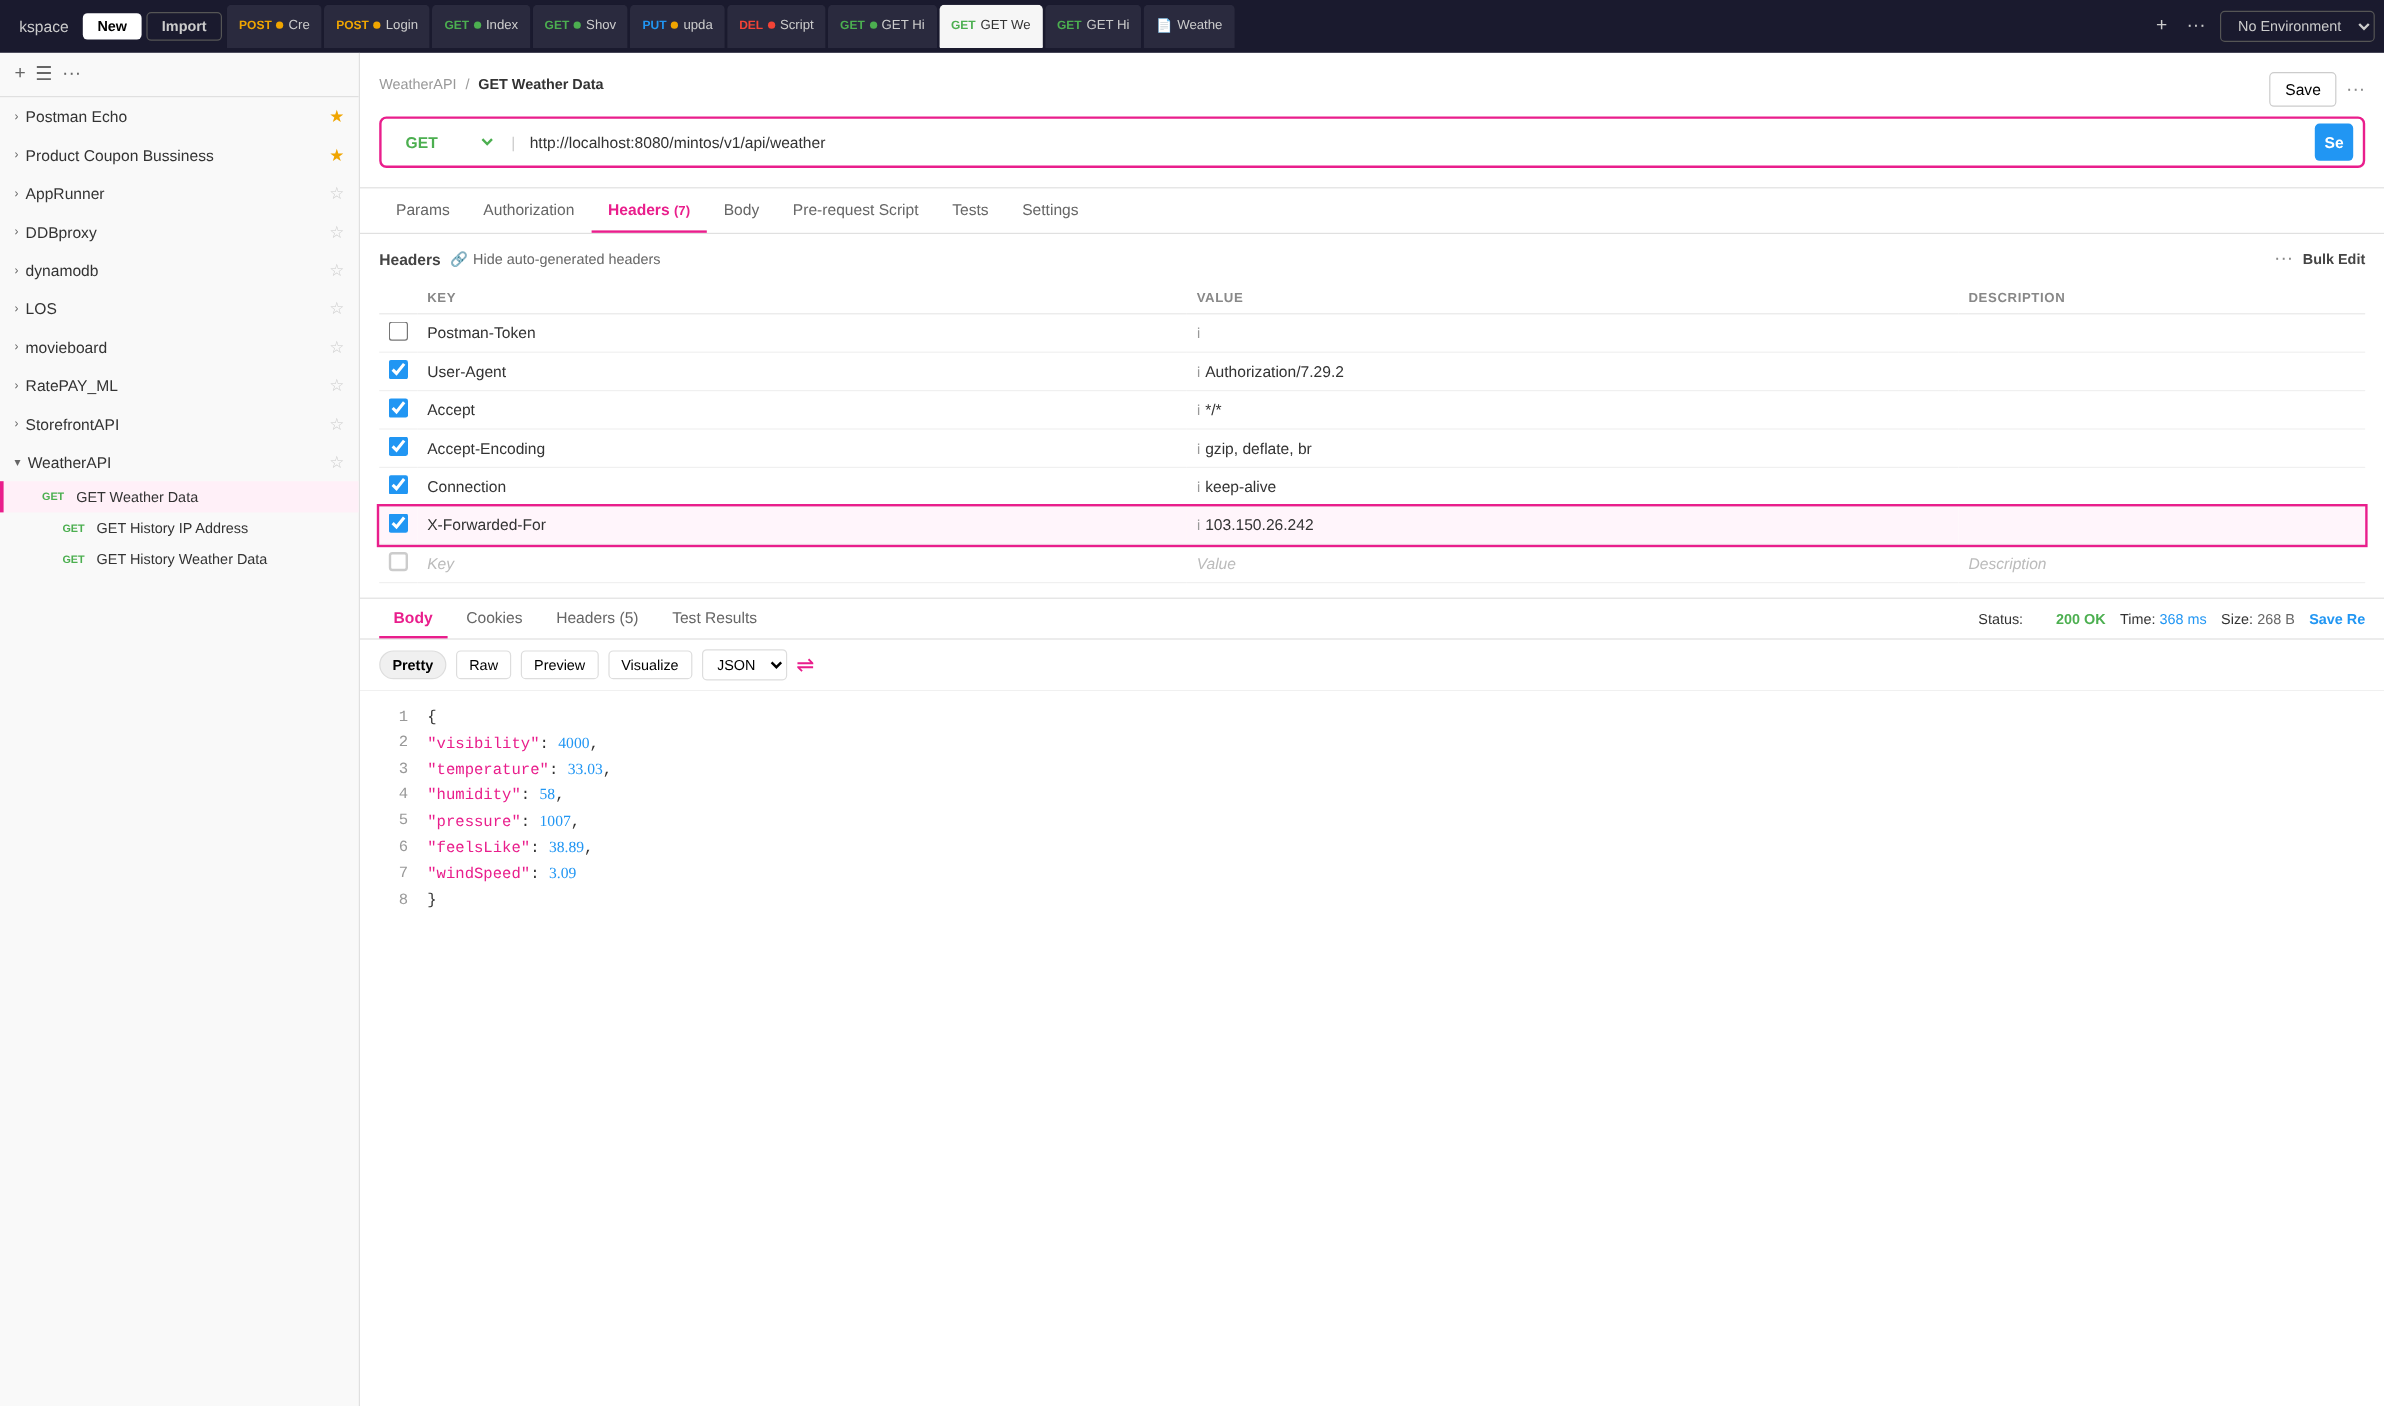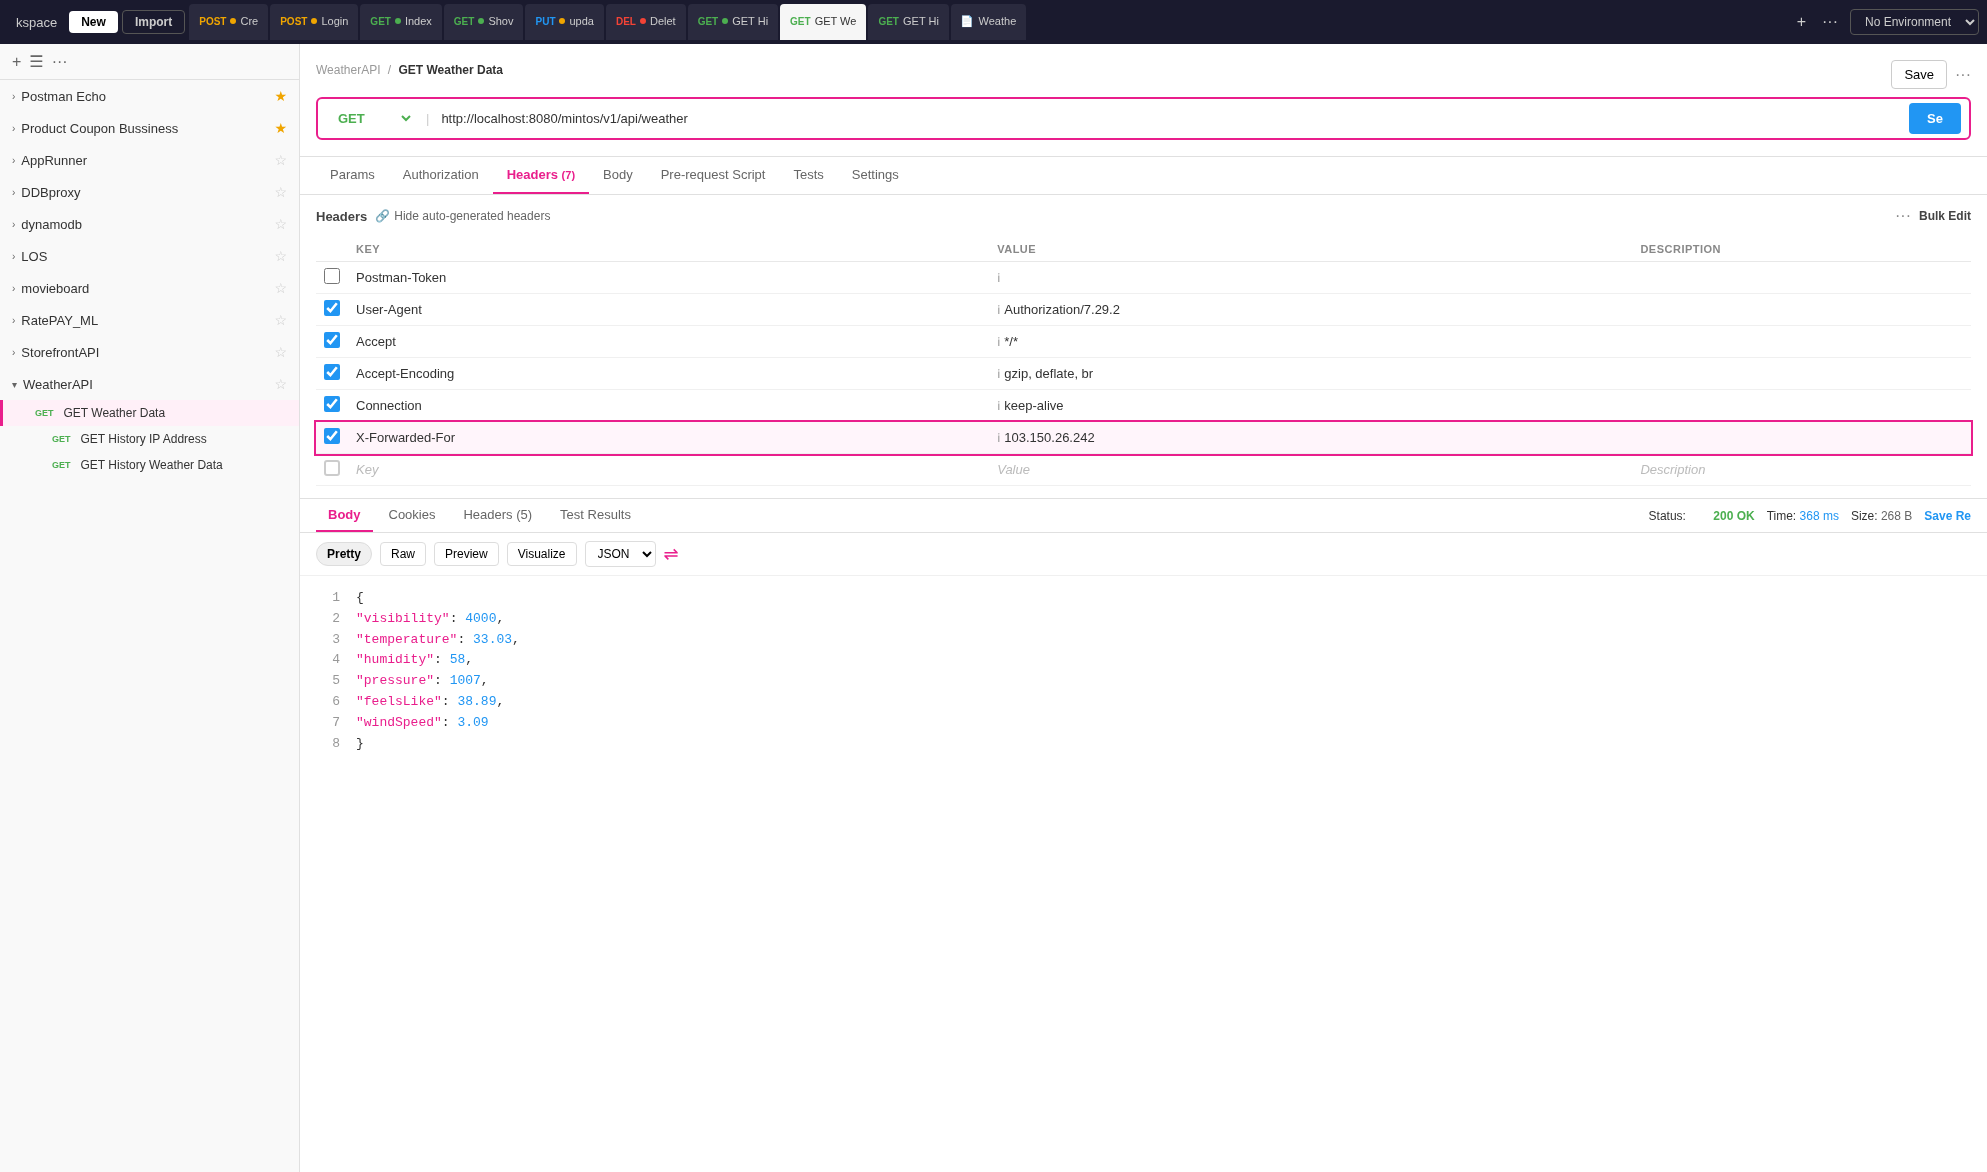--- a/index.html
+++ b/index.html
@@ -48,21 +48,21 @@
     .content { flex: 1; display: flex; flex-direction: column; overflow: hidden; }
 
     
     .request-panel { padding: 16px; border-bottom: 1px solid #e0e0e0; }
     .request-breadcrumb { font-size: 12px; color: #999; margin-bottom: 10px; }
     .request-breadcrumb span.sep { margin: 0 4px; }
     .request-breadcrumb span.name { color: #333; font-weight: 600; }
     .request-url-bar { display: flex; align-items: center; gap: 8px; border: 2px solid #e91e8c; border-radius: 6px; padding: 4px 8px; background: #fff; }
     .method-select { background: transparent; border: none; font-weight: 700; color: #4caf50; font-size: 13px; cursor: pointer; padding: 4px 8px; }
     .url-input { flex: 1; border: none; outline: none; font-size: 13px; color: #333; background: transparent; }
-    .send-btn { background: #2196f3; color: #fff; border: none; border-radius: 4px; padding: 8px 18px; font-size: 13px; font-weight: 600; cursor: pointer; }
+    .send-btn { background: #2196f3; color: #fff; border: none; border-radius: 4px; padding: 8px 8px; font-size: 13px; font-weight: 600; cursor: pointer; }
     .save-btn { display: flex; align-items: center; gap: 4px; background: #fff; border: 1px solid #ccc; border-radius: 4px; padding: 6px 12px; font-size: 13px; cursor: pointer; }
 
     
     .tabs-bar { display: flex; align-items: center; border-bottom: 1px solid #e0e0e0; padding: 0 16px; }
     .tab-item { padding: 10px 14px; font-size: 13px; cursor: pointer; color: #666; border-bottom: 2px solid transparent; }
     .tab-item.active { color: #e91e8c; border-bottom: 2px solid #e91e8c; font-weight: 600; }
     .tab-item .badge { color: #e91e8c; font-size: 11px; }
 
     
     .headers-section { padding: 12px 16px; }
@@ -104,21 +104,21 @@
     .json-select { border: 1px solid #ddd; border-radius: 4px; padding: 4px 8px; font-size: 12px; background: #fff; cursor: pointer; }
     .filter-btn { background: transparent; border: none; cursor: pointer; color: #e91e8c; font-size: 18px; }
 
     
     .code-viewer { flex: 1; overflow-y: auto; padding: 12px 16px; background: #fff; font-family: 'Courier New', monospace; font-size: 13px; line-height: 1.6; }
     .line { display: flex; gap: 16px; }
     .line-num { color: #999; width: 24px; text-align: right; flex-shrink: 0; user-select: none; }
     .line-content { flex: 1; }
     .json-brace { color: #333; }
     .json-key { color: #e91e8c; }
-    .json-num { color: #2196f3; }
+    .json-num { color: #2196f3; font-family: Liberation Serif, serif; }
     .request-header-row { display: flex; align-items: center; justify-content: space-between; margin-bottom: 8px; }
   </style>
 </head>
 <body>
 
 <div class="top-bar">
   <span class="workspace-name">kspace</span>
   <button class="top-btn">New</button>
   <button class="top-btn import">Import</button>
   <div class="tab-strip">
@@ -144,21 +144,21 @@
         <span>Shov</span>
       </div>
       <div class="tab">
         <span class="method method-put">PUT</span>
         <span class="dot dot-orange"></span>
         <span>upda</span>
       </div>
       <div class="tab">
         <span class="method method-del">DEL</span>
         <span class="dot dot-red"></span>
-        <span>Delet</span>
+        <span>Script</span>
       </div>
       <div class="tab">
         <span class="method method-get">GET</span>
         <span class="dot dot-green"></span>
         <span>GET Hi</span>
       </div>
       <div class="tab active">
         <span class="method method-get">GET</span>
         <span>GET We</span>
       </div>

